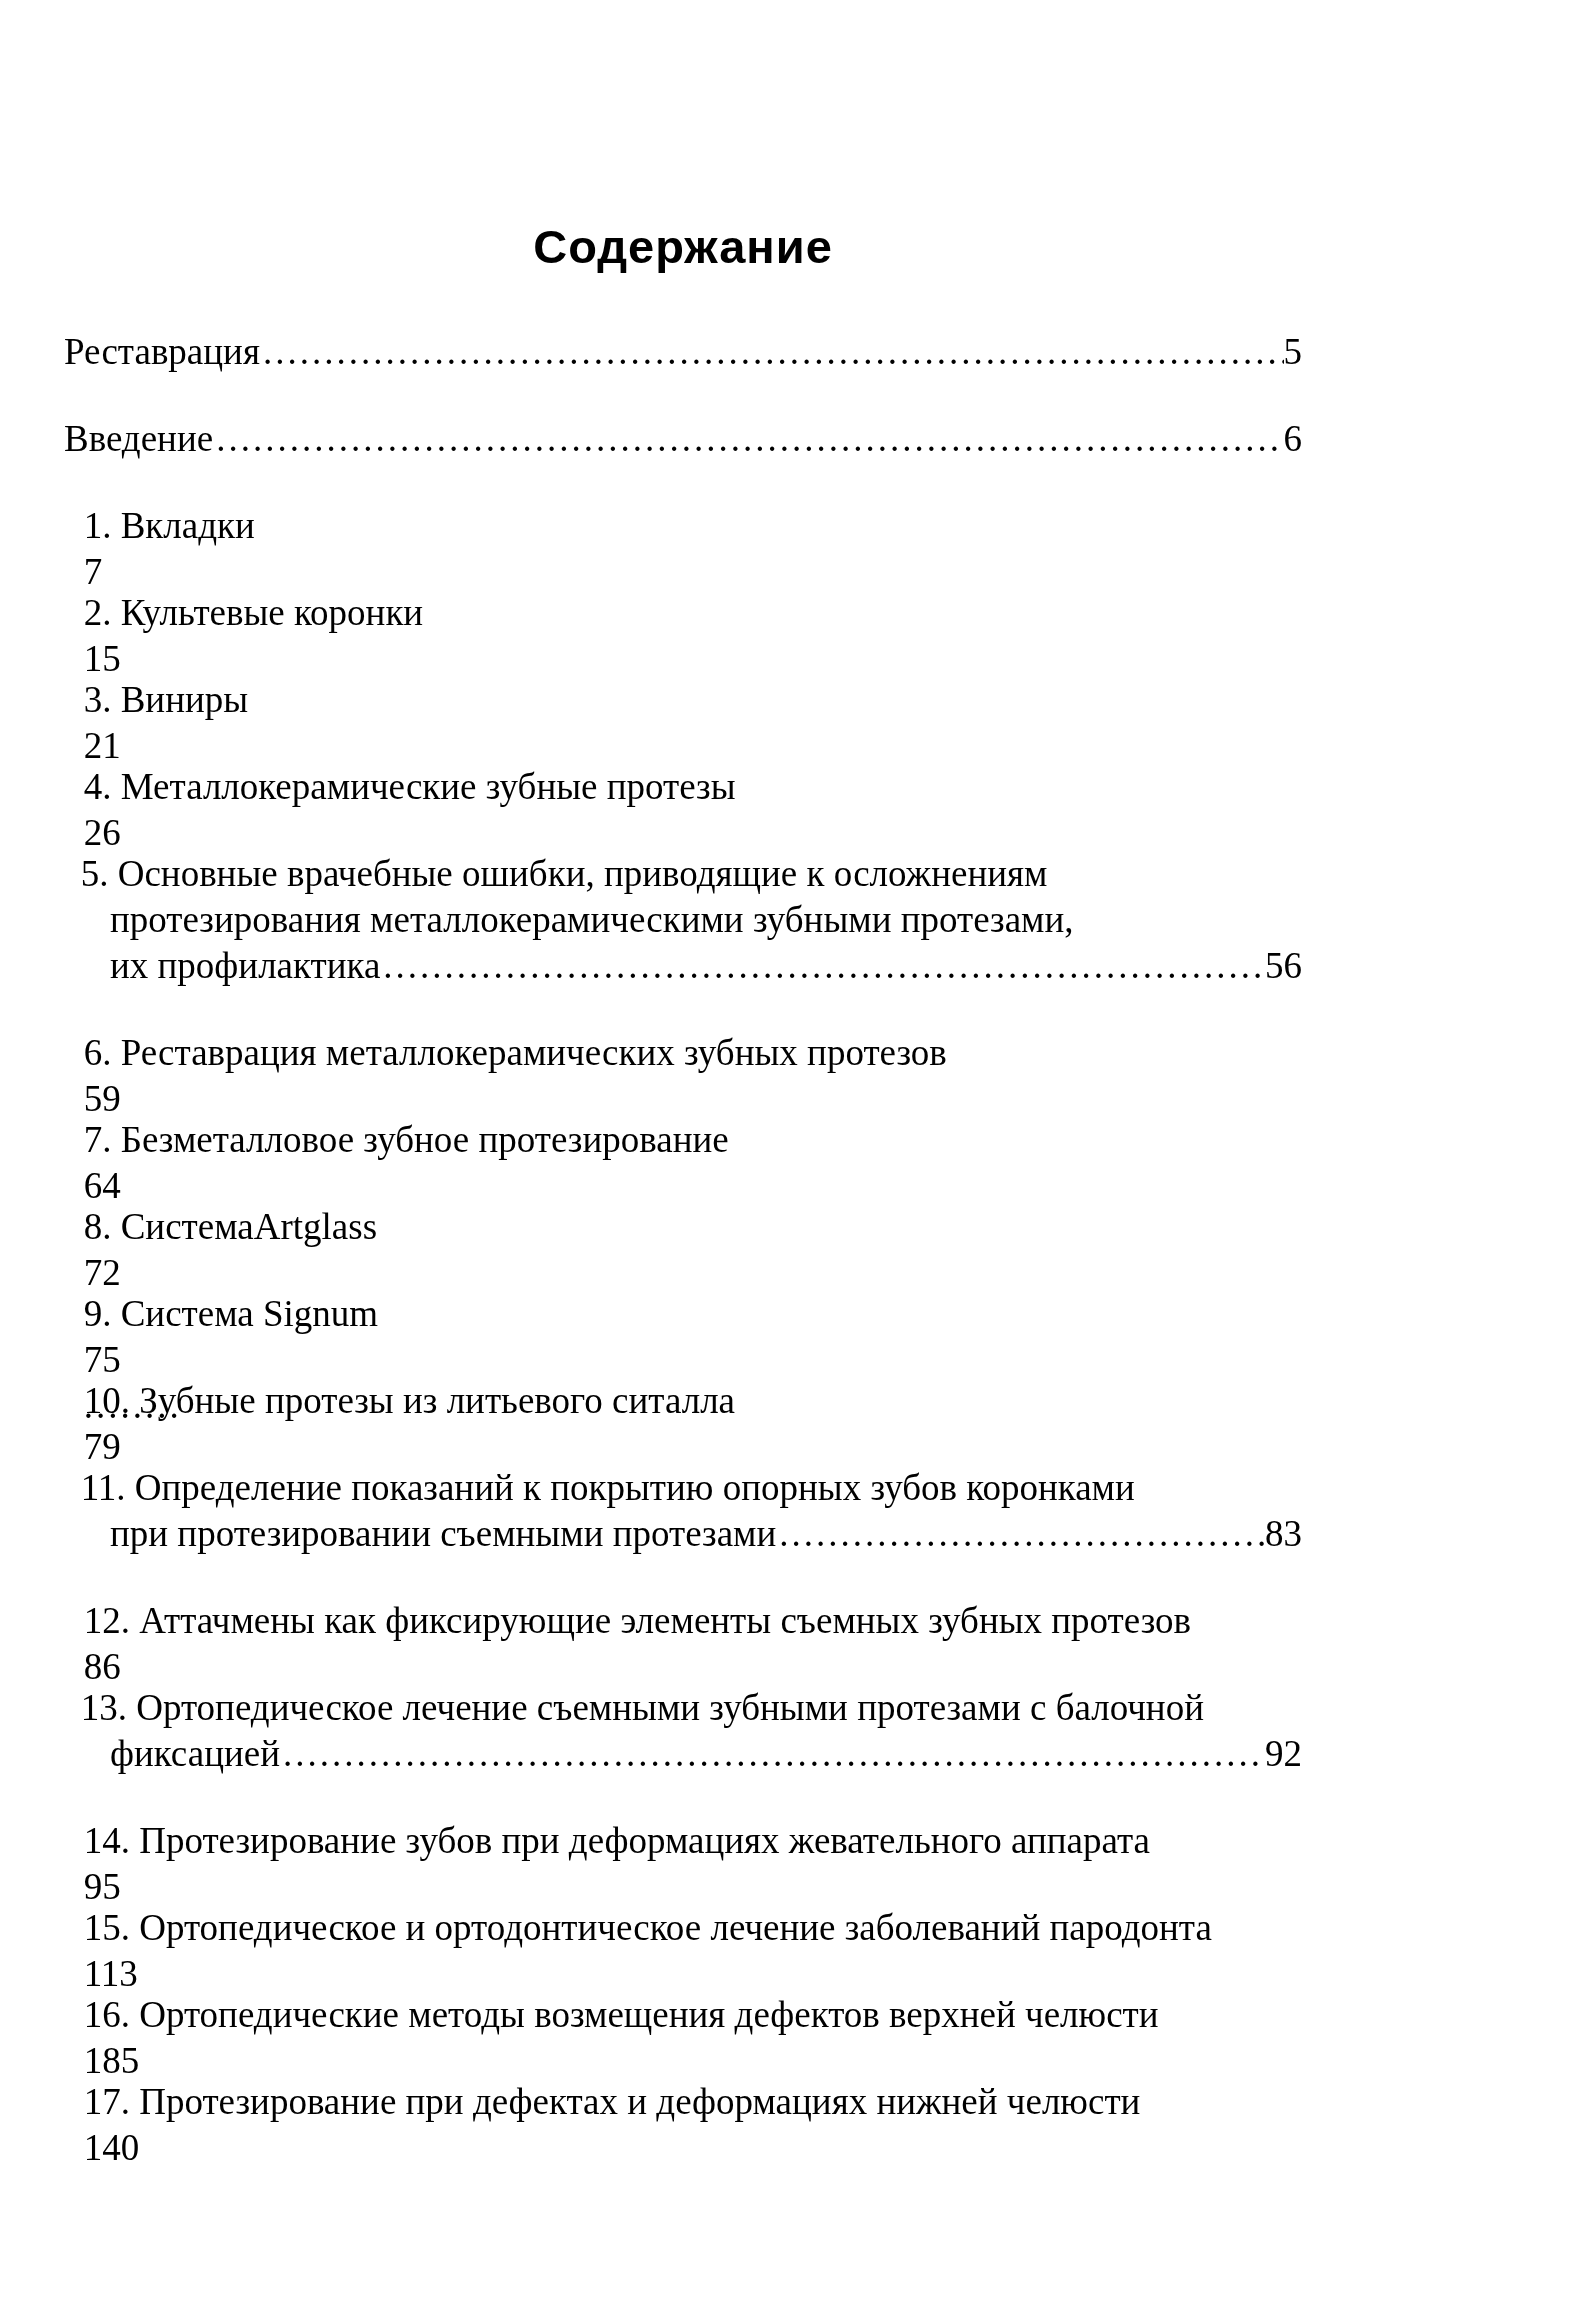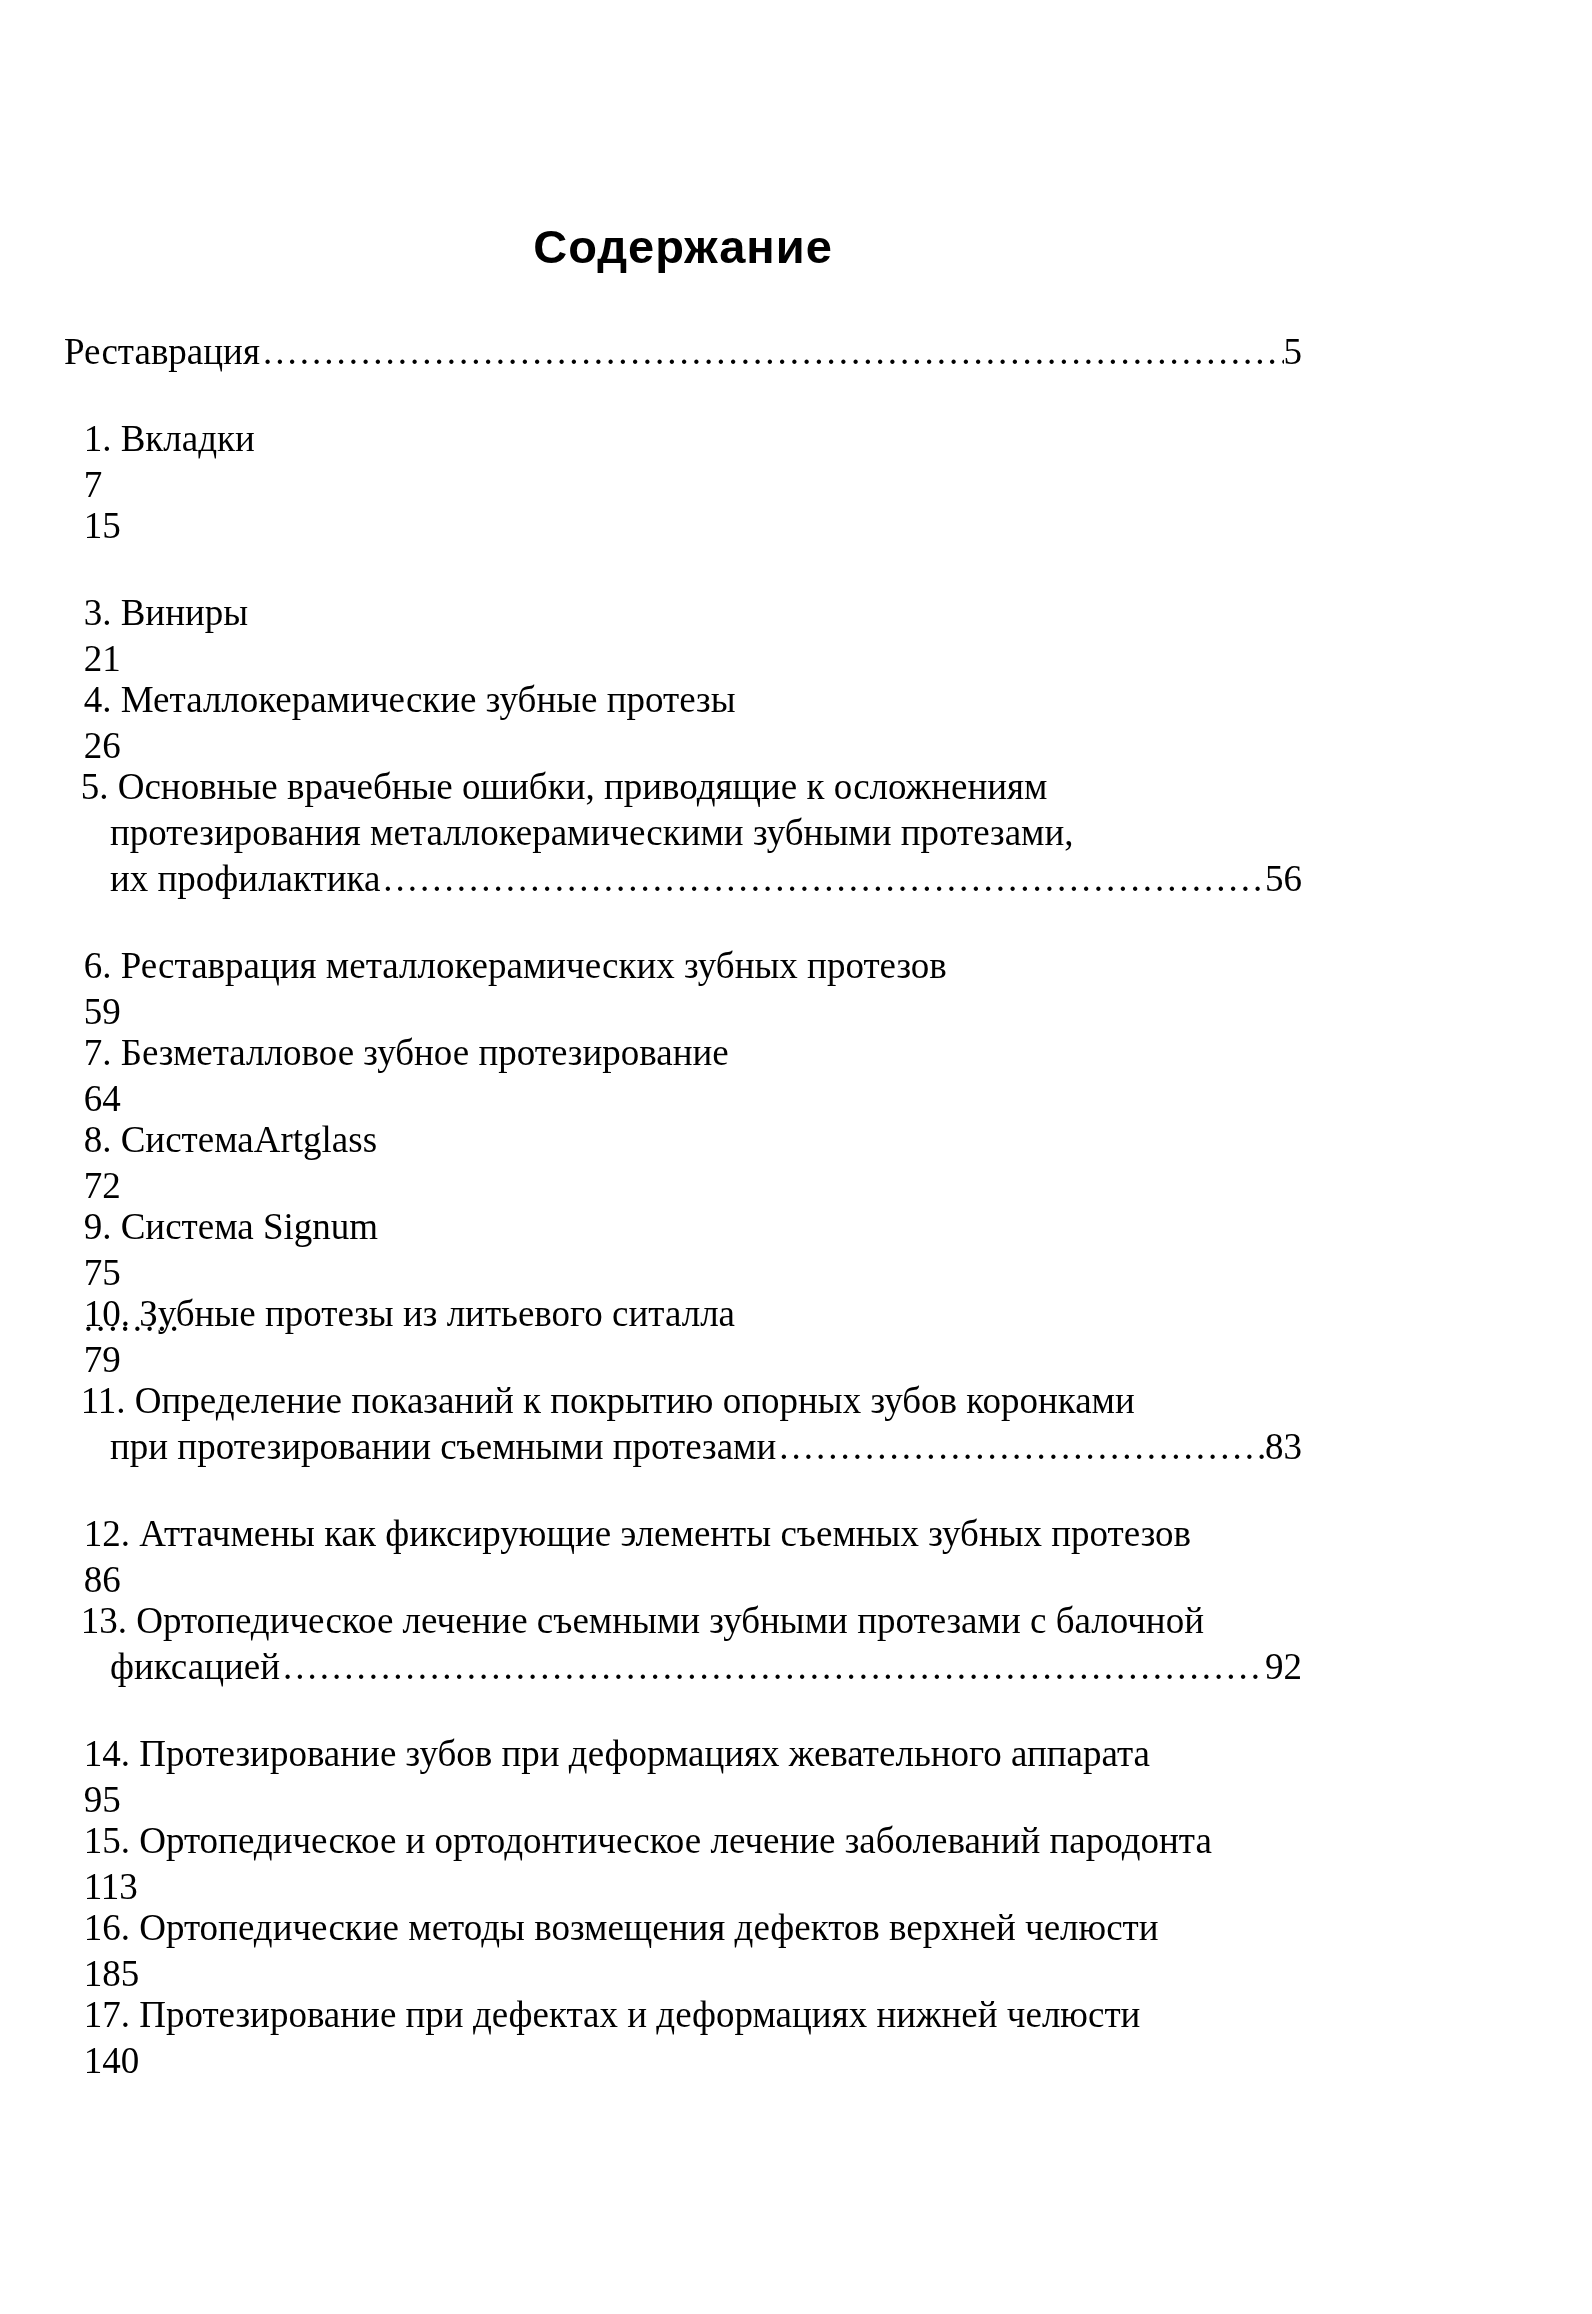--- a/index.html
+++ b/index.html
@@ -71,28 +71,36 @@
     <h1 class="doc-title">Содержание</h1>
     <div class="toc">
         <div class="toc-entry">
           <div class="toc-line first-plain">
             <span class="label">Реставрация</span>
             <span class="dots"></span>
             <span class="pagenum">5</span>
           </div>
         </div>
         <div class="toc-entry">
+          <div class="toc-line first-plain">
+            <span class="label">Введение</span>
+            <span class="dots"></span>
+            <span class="pagenum">6</span>
+          </div>
+        </div>
+        <div class="toc-entry">
           <div class="toc-line first-num">
             <span class="label">1. Вкладки</span>
             <span class="dots"></span>
             <span class="pagenum">7</span>
           </div>
         </div>
         <div class="toc-entry">
           <div class="toc-line first-num">
+            <span class="label">2. Культевые коронки</span>
             <span class="dots"></span>
             <span class="pagenum">15</span>
           </div>
         </div>
         <div class="toc-entry">
           <div class="toc-line first-num">
             <span class="label">3. Виниры</span>
             <span class="dots"></span>
             <span class="pagenum">21</span>
           </div>

